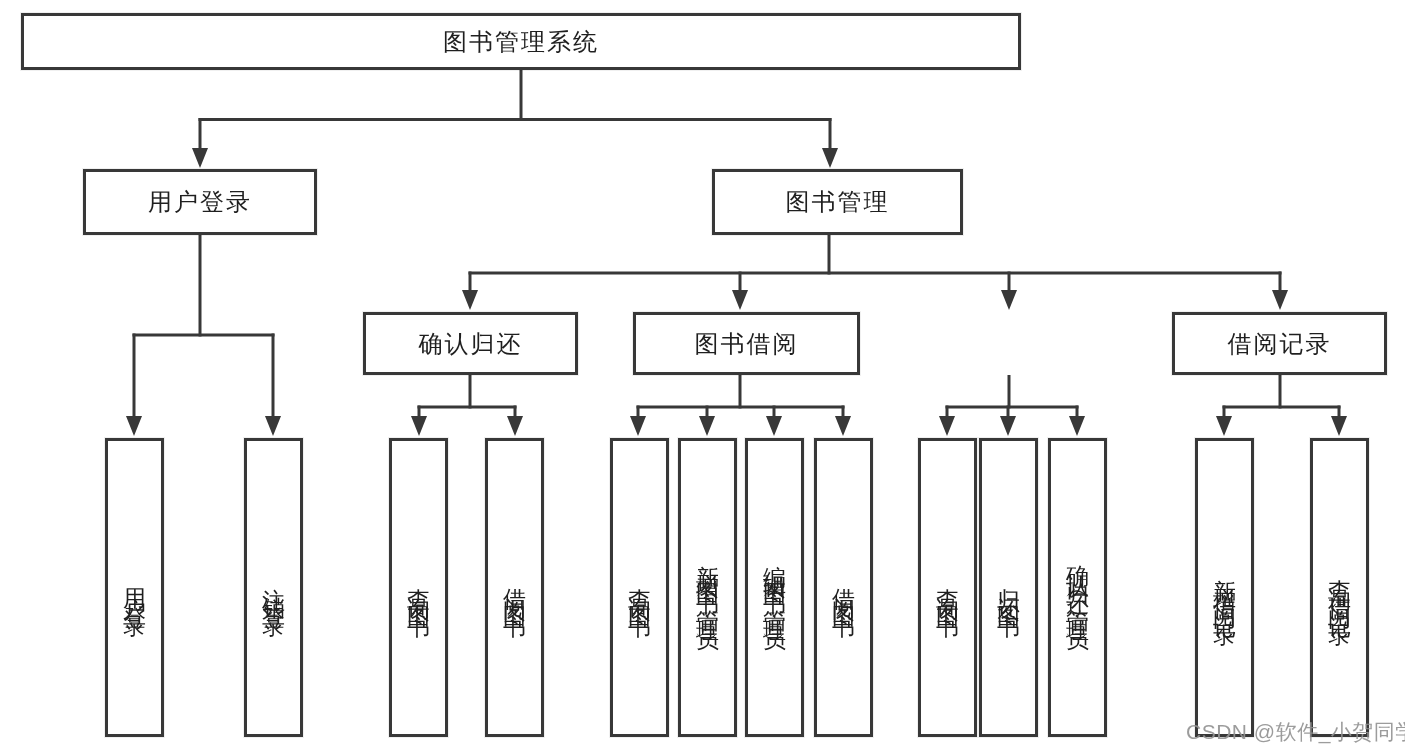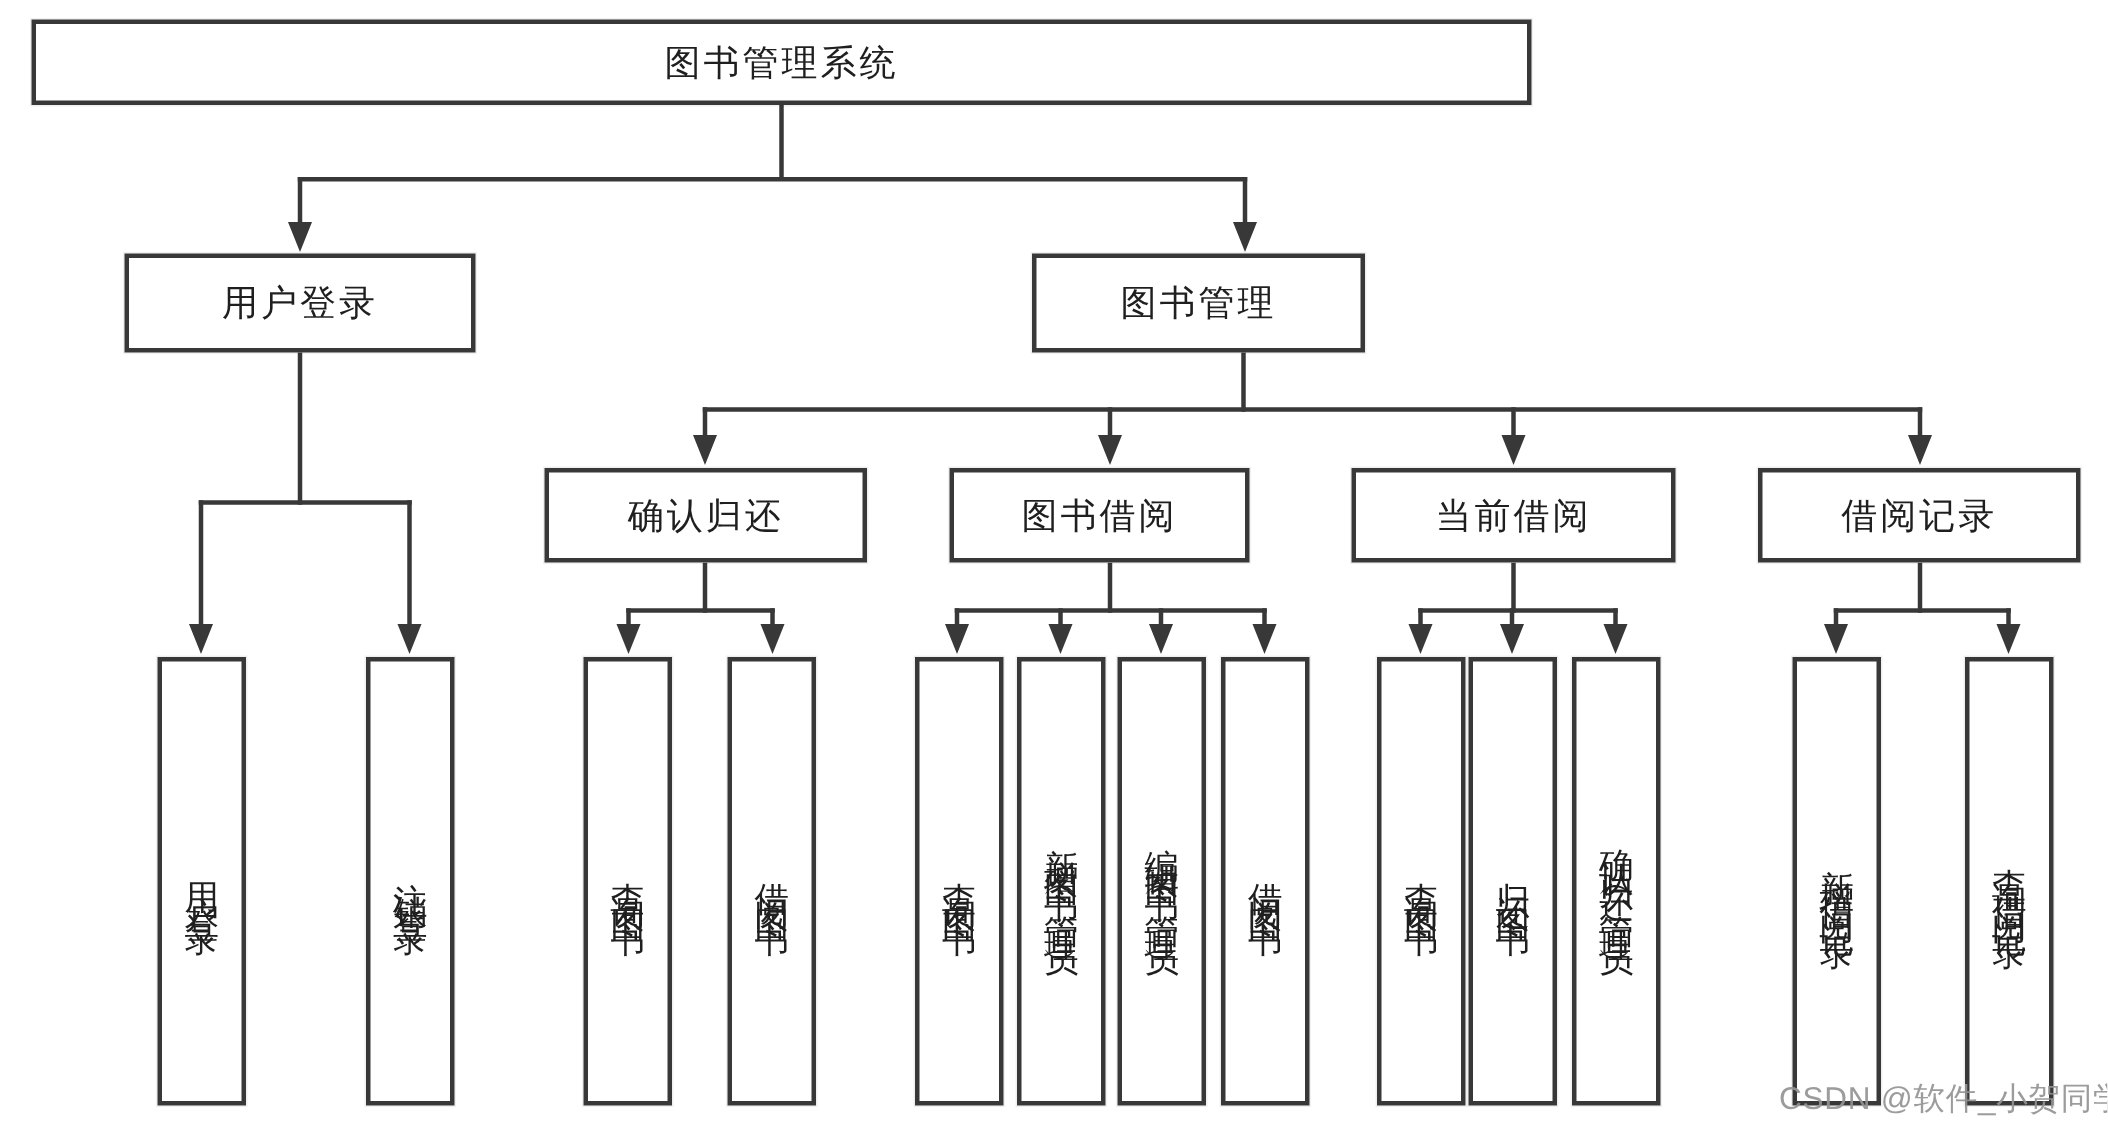--- a/index.html
+++ b/index.html
@@ -87,25 +87,24 @@
     <line x1="1222.5" y1="407" x2="1340.5" y2="407"></line>
     <line x1="1224" y1="405.5" x2="1224" y2="420"></line>
     <polygon points="1216,416 1232,416 1224,436" fill="#383838" stroke="none"></polygon>
     <line x1="1339" y1="405.5" x2="1339" y2="420"></line>
     <polygon points="1331,416 1347,416 1339,436" fill="#383838" stroke="none"></polygon>
   </svg>
 
   <div class="node" style="left:21px;top:13px;width:1000px;height:57px;">图书管理系统</div>
 
   <div class="node" style="left:83px;top:169px;width:234px;height:66px;">用户登录</div>
-  <div class="node" style="left:688px;top:169px;width:222px;height:66px;">图书管理</div>
+  <div class="node" style="left:712px;top:169px;width:251px;height:66px;">图书管理</div>
 
   <div class="node" style="left:363px;top:312px;width:215px;height:63px;">确认归还</div>
-  <div class="node" style="left:633px;top:312px;width:200px;height:63px;">图书借阅</div>
-  <div class="node" style="left:901px;top:312px;width:216px;height:63px;">当前借阅</div>
+  <div class="node" style="left:633px;top:312px;width:227px;height:63px;">图书借阅</div>
   <div class="node" style="left:1172px;top:312px;width:215px;height:63px;">借阅记录</div>
 
   <div class="node leaf" style="left:105px;top:438px;width:59px;height:299px;">用户登录</div>
   <div class="node leaf" style="left:244px;top:438px;width:59px;height:299px;">注销登录</div>
 
   <div class="node leaf" style="left:389px;top:438px;width:59px;height:299px;">查询图书</div>
   <div class="node leaf" style="left:485px;top:438px;width:59px;height:299px;">借阅图书</div>
 
   <div class="node leaf" style="left:610px;top:438px;width:59px;height:299px;">查询图书</div>
   <div class="node leaf" style="left:678px;top:438px;width:59px;height:299px;">新增图书（管理员）</div>

